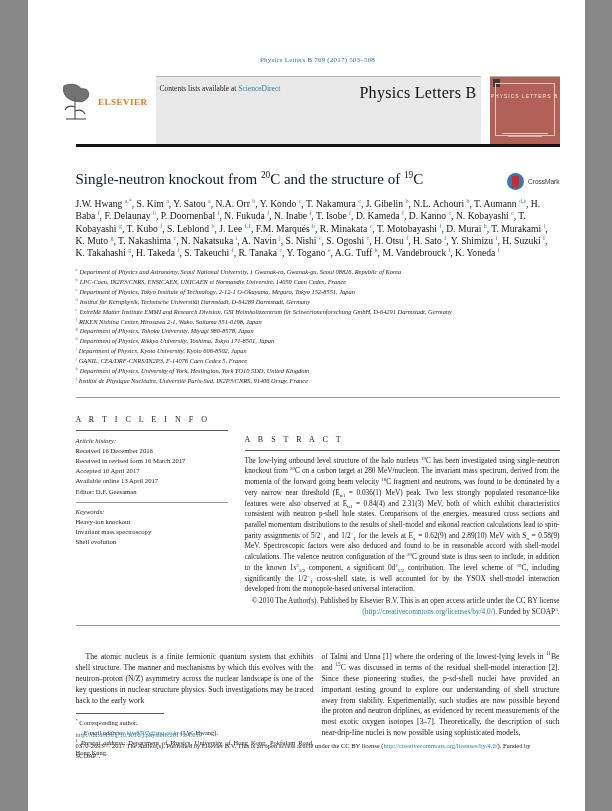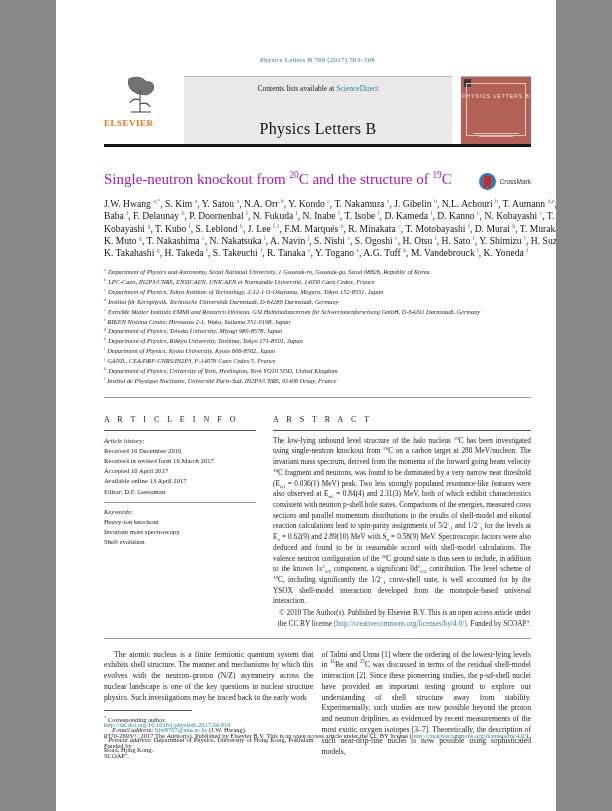--- a/index.html
+++ b/index.html
@@ -1,71 +1,71 @@
 <!DOCTYPE html>
 <html><head>
 <meta charset="utf-8">
 <style>
   html,body{margin:0;padding:0;background:#888;}
   .page{
-    width:500px;height:811px;margin:0 auto;background:#ffffff;
+    width:557px;height:811px;margin:0 auto;background:#ffffff;
     position:relative;overflow:hidden;
     font-family:"Liberation Serif","DejaVu Serif",serif;color:#1c1c1c;
     box-sizing:border-box;padding:56px 25px 0 48px;
   }
   sup,sub{font-size:68%;line-height:0;}
   a,.link{color:#2f7e9b;text-decoration:none;}
   
   .citation{font-size:7px;text-align:center;color:#2f7e9b;letter-spacing:.2px;}
   .band{margin-top:12px;display:flex;align-items:stretch;height:68px;}
-  .logo-box{width:72px;display:flex;flex-direction:column;justify-content:flex-end;padding-bottom:16px;}
+  .logo-box{width:72px;display:flex;flex-direction:row;align-items:center;justify-content:flex-end;padding-bottom:16px;}
   .logo-art{flex:1;display:flex;align-items:center;justify-content:center;}
   .elsevier-word{font-size:9px;color:#e87722;letter-spacing:.5px;font-weight:bold;}
   .gray-box{flex:1;background:#e9e9e9;margin-left:8px;text-align:center;
-    display:flex;flex-direction:column;justify-content:space-between;padding:7px 4px 6px;box-sizing:border-box;
+    display:flex;flex-direction:row;justify-content:space-between;padding:7px 4px 6px;box-sizing:border-box;
     border-top:1px solid #b5b5b5;}
   .contents-line{font-size:7.5px;color:#222;}
   .journal-title{font-size:16px;color:#111;letter-spacing:.3px;}
   .journal-url{font-size:7.5px;}
   .cover-box{width:70px;margin-left:9px;background:#b26158;position:relative;border-top:1px solid #b5b5b5;}
   .cover-inner{position:absolute;inset:6px 5px 8px 5px;border:1px solid #e3c4bd;}
   .cover-title{position:absolute;top:16px;left:0;right:0;text-align:center;color:#f4e7e4;font-size:5px;letter-spacing:1px;font-family:"Liberation Sans","DejaVu Sans",sans-serif;}
   .cover-emblem{position:absolute;top:2px;left:3px;width:7px;height:8px;background:#3a3a3a;}
   .cover-footline{position:absolute;bottom:10px;left:12px;right:12px;height:1px;background:#e3c4bd;}
   .cover-footline2{position:absolute;bottom:7px;left:18px;right:18px;height:1px;background:#d8afa7;}
   .thick-rule{height:3px;background:#141414;margin-top:0;}
   
   .title-row{display:flex;justify-content:space-between;align-items:flex-start;margin-top:24px;}
-  .paper-title{font-size:15px;color:#a21caf;}
+  .paper-title{font-size:15px;color:#0f172a;}
   .paper-title sup{font-size:62%;}
   .crossmark{display:flex;align-items:center;gap:4px;margin-top:2px;}
   .cm-badge{width:17px;height:17px;border-radius:50%;background:#3a77b0;position:relative;}
   .cm-flag{position:absolute;left:5px;top:3px;width:7px;height:10px;background:#cc2a29;}
   .cm-flag:after{content:"";position:absolute;bottom:-3px;left:0;border-left:3.5px solid #cc2a29;border-right:3.5px solid #cc2a29;border-bottom:3px solid transparent;}
   .cm-label{font-size:6.5px;color:#333;font-family:"Liberation Sans","DejaVu Sans",sans-serif;}
   .authors{margin-top:8px;width:482px;font-size:9.6px;line-height:1.28;color:#151515;}
   .authors sup{color:#2f7e9b;font-size:62%;}
   
   .affils{margin-top:8px;font-size:6.4px;line-height:1.54;color:#222;}
   .affil{font-style:italic;}
   .affil sup{color:#2f7e9b;font-style:normal;margin-right:2px;}
   
   .info-section{margin-top:11px;border-top:1px solid #999;padding-top:17px;display:flex;gap:17px;
     border-bottom:1px solid #999;padding-bottom:8px;}
   .info-col{width:152px;flex:none;}
-  .abs-col{flex:1;}
+  .abs-col{flex:1;margin-top:20px;}
   .sec-head{font-size:8px;letter-spacing:3px;color:#222;}
   .head-rule{height:1px;background:#555;margin:6px 0 5px;}
   .mid-rule{height:1px;background:#999;margin:5px 0 4px;}
   .info-col .meta{font-size:6.7px;line-height:1.52;}
   .meta-label{font-style:italic;}
   .abstract-text{font-size:7.3px;line-height:1.47;text-align:justify;color:#1a1a1a;}
   .copyright{font-size:7.3px;line-height:1.47;text-align:right;margin-top:1px;}
   
-  .body-cols{margin-top:11px;display:flex;gap:8px;}
+  .body-cols{margin-top:26px;display:flex;gap:8px;}
   .col{flex:1;font-size:7.7px;line-height:1.4;text-align:justify;}
   .col p{margin:0;}
   .col .indent{text-indent:10px;}
   .footnotes{margin-top:7px;font-size:6.5px;line-height:1.5;color:#222;}
   .fn-rule{width:88px;height:1px;background:#555;margin-bottom:4px;}
   .fn-email-label{font-style:italic;}
   .fn-indent{padding-left:8px;}
   
   .footer{position:absolute;left:48px;right:25px;bottom:50px;font-size:6.5px;line-height:1.55;}
   .doi-line{margin-bottom:1px;}

